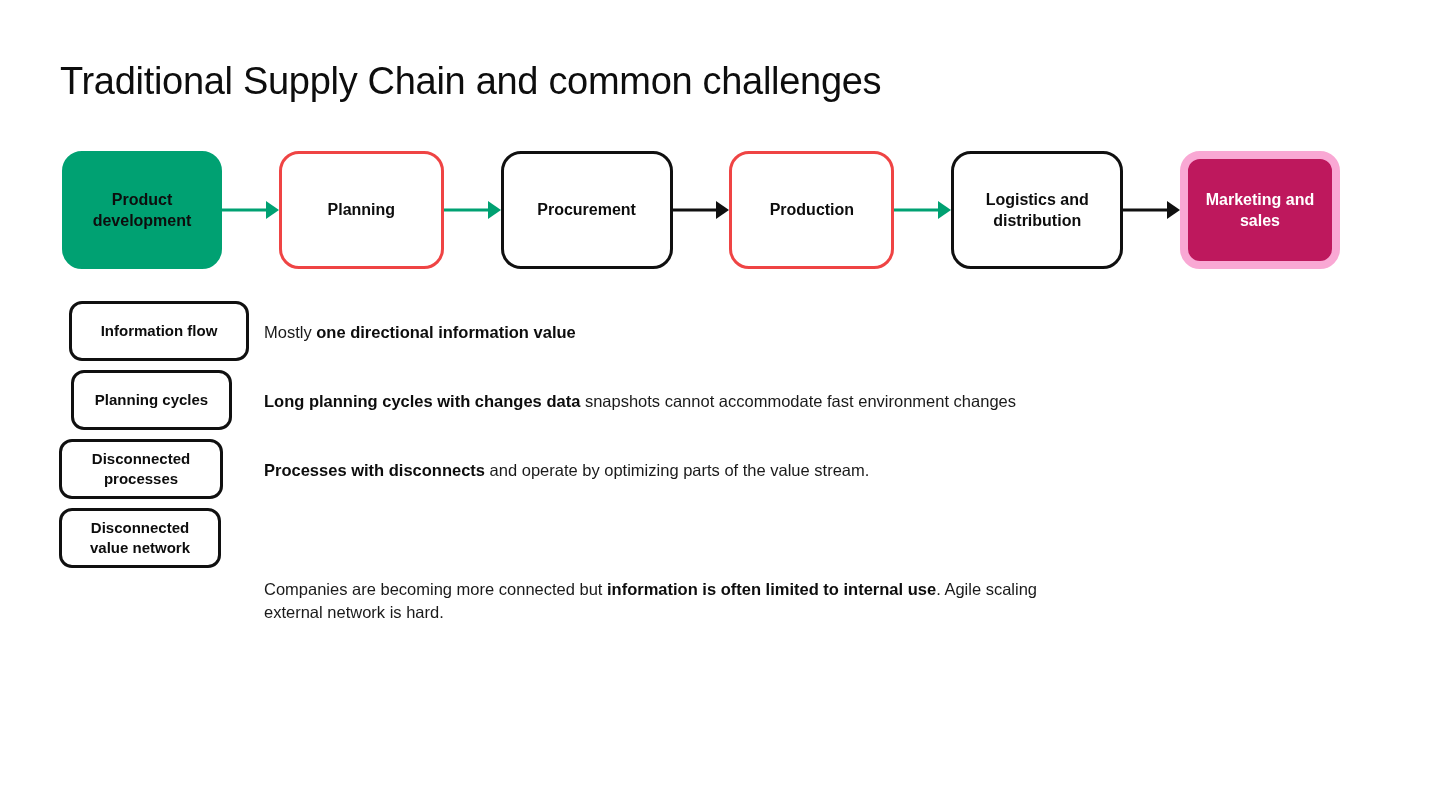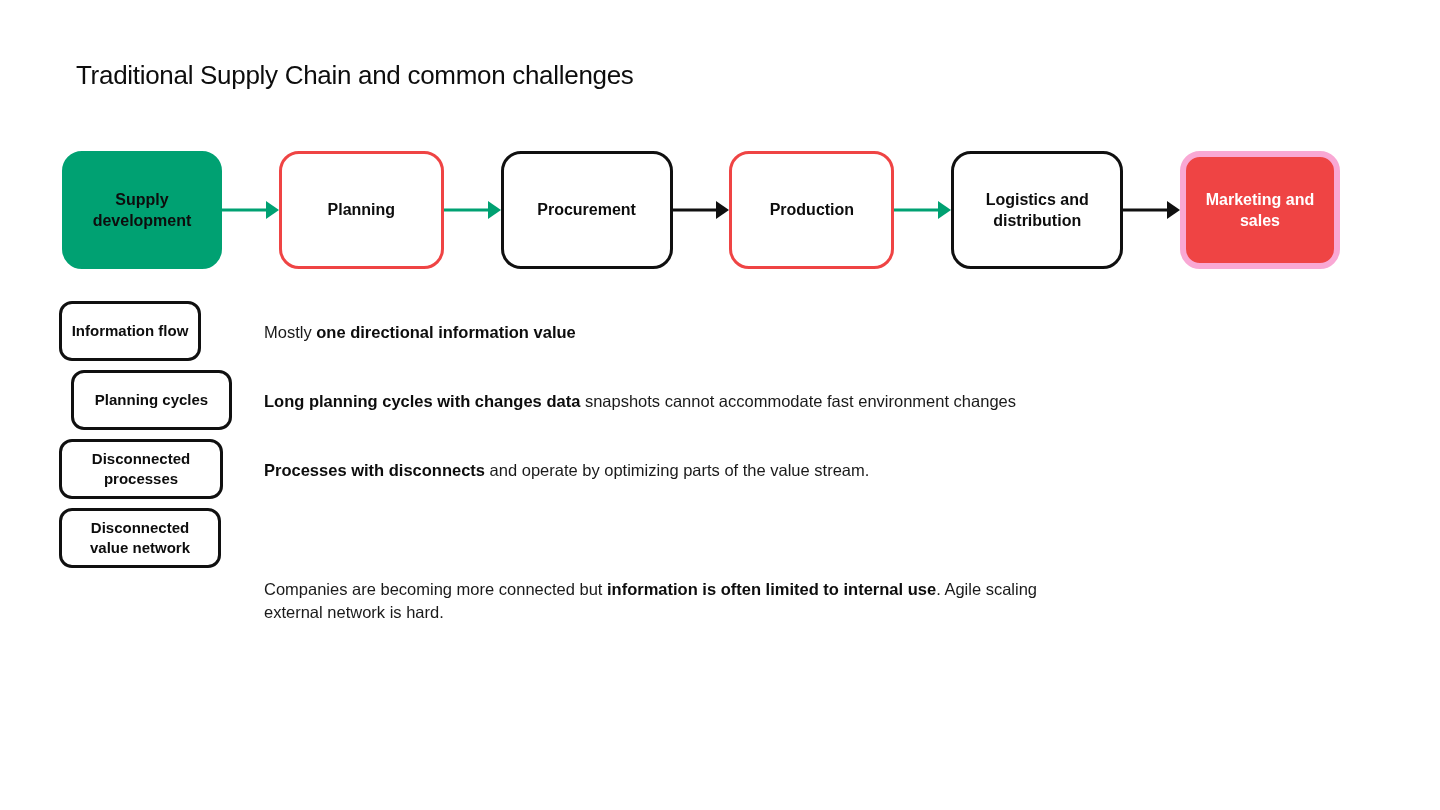--- a/index.html
+++ b/index.html
@@ -18,23 +18,23 @@
 
   .slide {
     position: absolute;
     inset: 0;
     background: #ffffff;
   }
 
   
   .page-title {
     position: absolute;
-    left: 76px;
+    left: 60px;
     top: 60px;
-    font-size: 26px;
+    font-size: 38px;
     font-weight: 400;
     letter-spacing: -0.3px;
     color: #0d0d0d;
     white-space: nowrap;
   }
 
   
   .chain {
     position: absolute;
     left: 62px;
@@ -70,22 +70,22 @@
     background: #ffffff;
     border: 3px solid #ef4444;
     color: #0d0d0d;
   }
   .node.outline-black {
     background: #ffffff;
     border: 3px solid #101010;
     color: #0d0d0d;
   }
   .node.fill-black {
-    background: #ef4444;
-    border: 6px solid #f9a8d4;
+    background: #be185d;
+    border: 8px solid #f9a8d4;
     color: #ffffff;
   }
 
   
   .w-160 { width: 160px; }
   .w-165 { width: 165px; }
   .w-172 { width: 172px; }
 
   
   .arrow {
@@ -143,21 +143,21 @@
     display: flex;
     align-items: center;
     justify-content: center;
     text-align: center;
     font-size: 15px;
     font-weight: 700;
     line-height: 1.36;
     color: #0d0d0d;
     padding: 0 8px;
   }
-  .pill.p1 { width: 142px; }
+  .pill.p1 { width: 180px; margin-left: 10px; }
   .pill.p2 { width: 161px; }
   .pill.p3 { width: 164px; align-items: center; }
   .pill.p4 { width: 162px; }
 
   .desc {
     margin-left: 0;
     padding-left: 0;
     position: absolute;
     left: 205px;
     font-size: 16.5px;
@@ -182,21 +182,21 @@
 </head>
 <body>
 
 <div class="slide">
 
   <div class="page-title">Traditional Supply Chain and common challenges</div>
 
   <div class="chain">
 
     <div class="node fill-green w-160">
-      <span class="node-label">Supply development</span>
+      <span class="node-label">Product development</span>
     </div>
 
     <div class="arrow green">
       <div class="shaft"></div>
       <div class="head"></div>
     </div>
 
     <div class="node outline-green w-165">
       <span class="node-label">Planning</span>
     </div>

